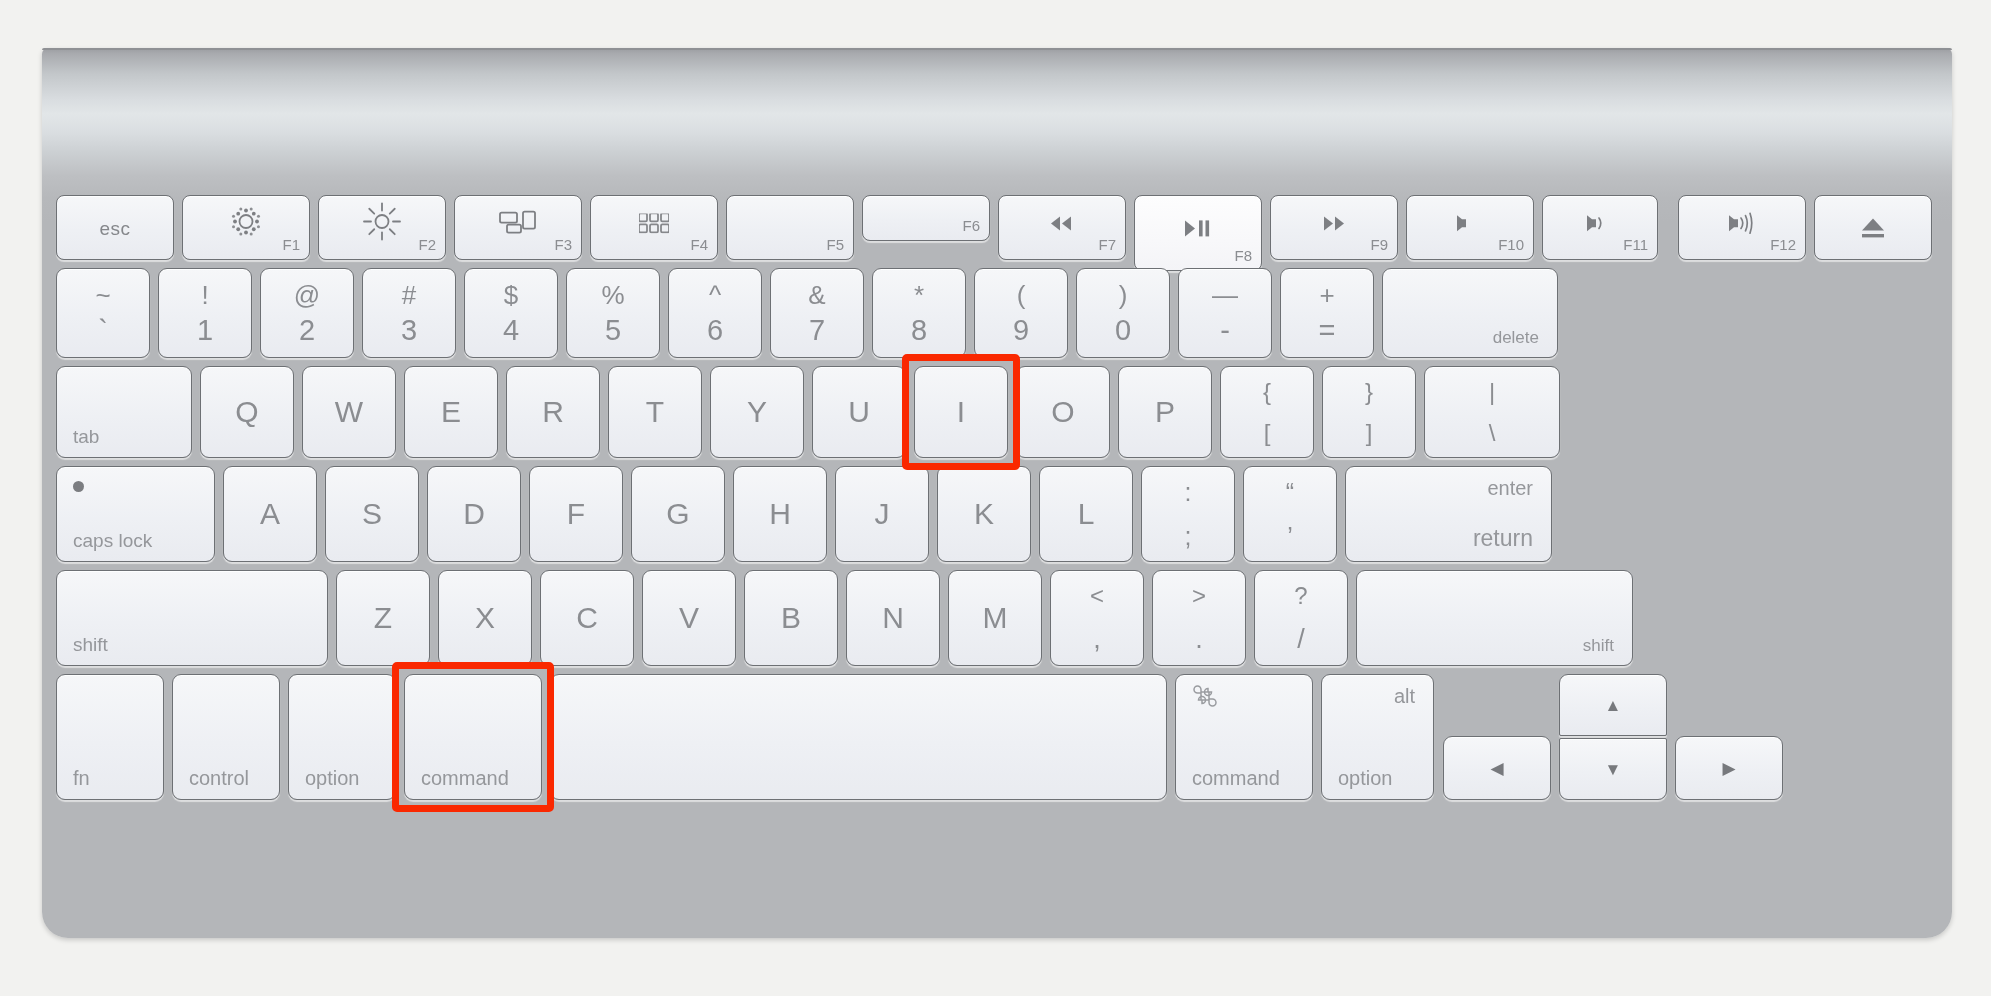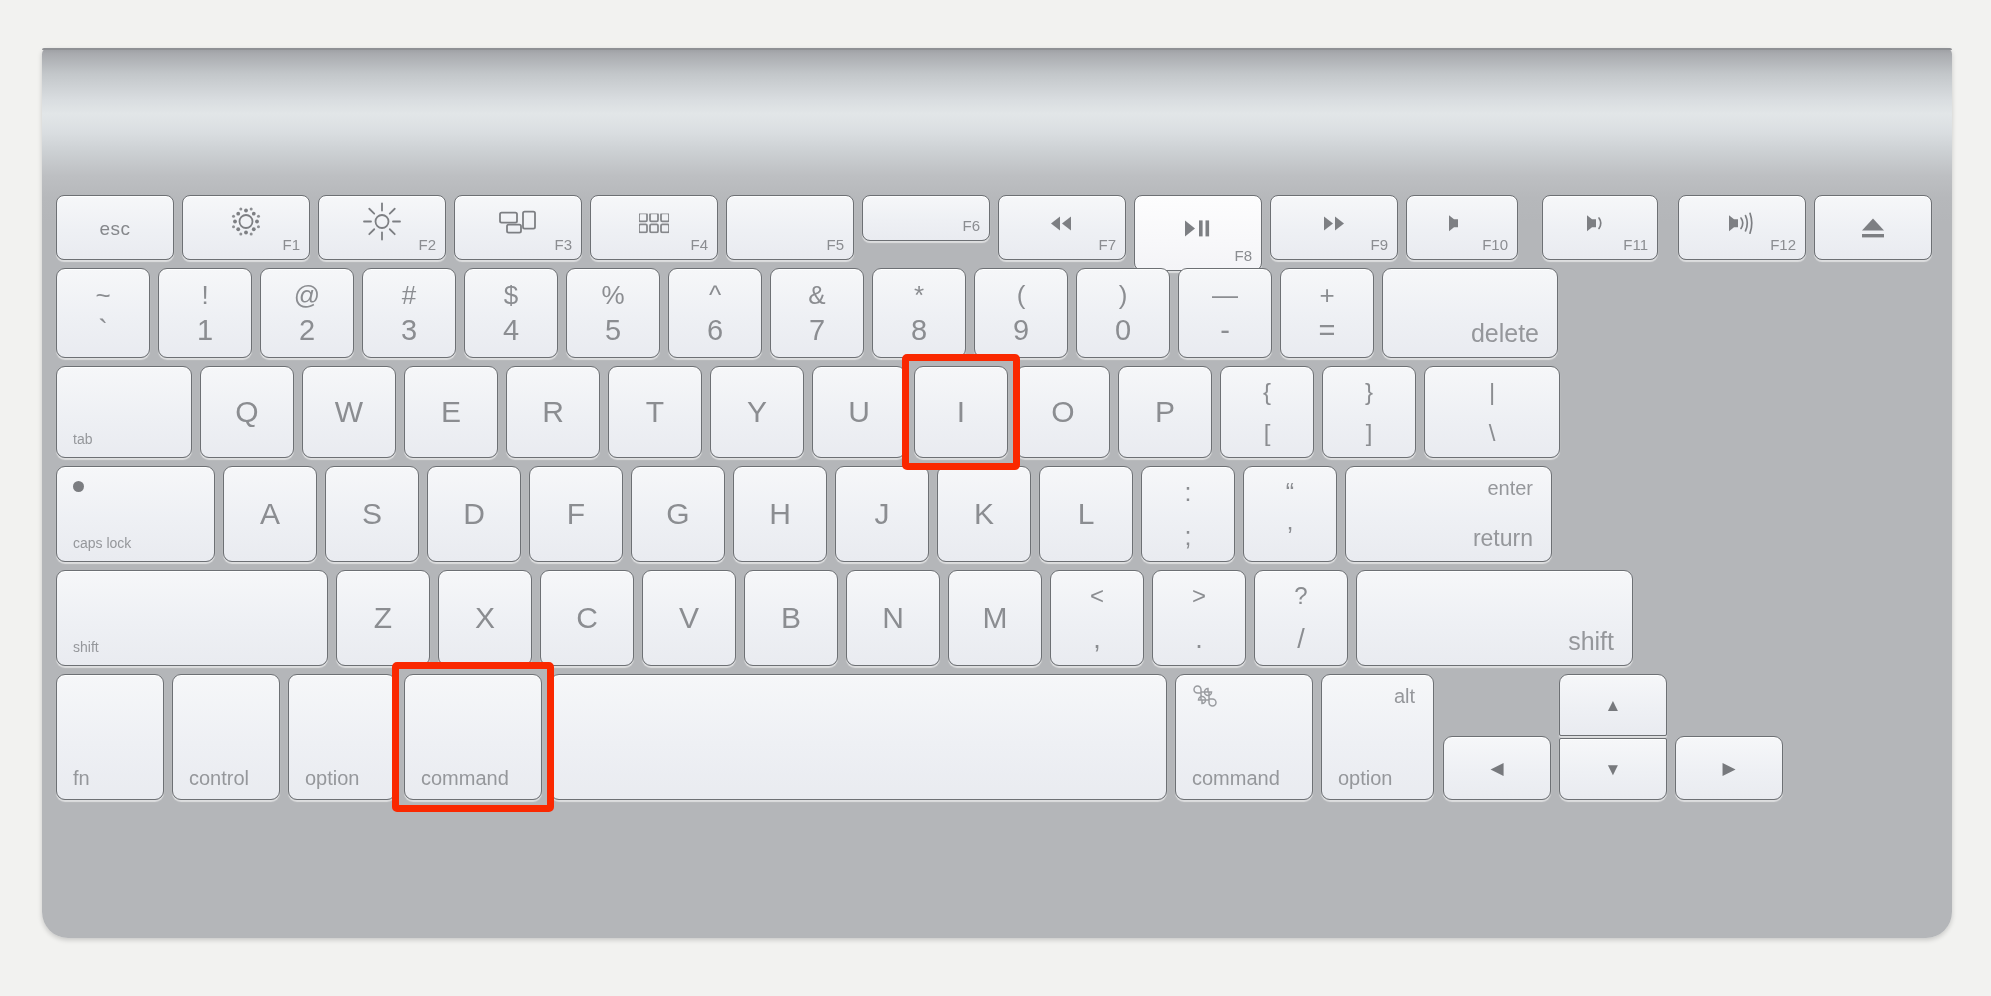--- a/index.html
+++ b/index.html
@@ -38,22 +38,22 @@
   .esc-lbl{left:0;right:0;top:50%;transform:translateY(-50%);text-align:center;font-size:19px;color:#85878b;letter-spacing:.5px;}
 
   
   .up{left:0;right:0;top:13px;text-align:center;font-size:26px;color:#8b8d91;}
   .lo{left:0;right:0;bottom:12px;text-align:center;font-size:29px;color:#8b8d91;}
 
   
   .big{left:0;right:0;top:50%;transform:translateY(-50%);text-align:center;font-size:30px;color:#8b8d91;}
 
   
-  .bl{left:16px;bottom:11px;font-size:14px;color:#95979b;}
-  .br{right:18px;bottom:11px;font-size:25px;color:#95979b;}
+  .bl{left:16px;bottom:11px;font-size:19px;color:#95979b;}
+  .br{right:18px;bottom:11px;font-size:17px;color:#95979b;}
   .tr{right:18px;top:11px;font-size:20px;color:#95979b;}
   .tl-glyph{left:16px;top:9px;font-size:25px;color:#9a9ca0;}
   .bl-small{left:16px;bottom:11px;font-size:20px;color:#95979b;}
 
   .caps-led{position:absolute;left:16px;top:14px;width:11px;height:11px;border-radius:50%;background:#7b7d81;}
 
   .arrowglyph{left:0;right:0;top:50%;transform:translateY(-50%);text-align:center;font-size:17px;color:#77797d;}
 
   .highlight{
     position:absolute;border:7px solid #fa2800;border-radius:5px;
@@ -160,21 +160,21 @@
       </div>
       <div class="key fn-key" style="left: 1228px; top: 147px; width: 128px; height: 65px;">
         <div class="lbl fglyph" style="top: 46%;">
           <svg width="24" height="18" viewBox="0 0 24 18" style="display:block;margin:0 auto;">
             <path d="M2 2 L2 16 L11 9 Z" fill="#7d7f83"></path>
             <path d="M13 2 L13 16 L22 9 Z" fill="#7d7f83"></path>
           </svg>
         </div>
         <div class="lbl fnum">F9</div>
       </div>
-      <div class="key fn-key" style="left: 1364px; top: 147px; width: 112px; height: 65px;">
+      <div class="key fn-key" style="left: 1364px; top: 147px; width: 128px; height: 65px;">
         <div class="lbl fglyph" style="top: 46%;">
           <svg width="30" height="22" viewBox="0 0 30 22" style="display:block;margin:0 auto;">
             <path d="M11 7 L11 15 L7 15 L2 19 L2 3 L7 7 Z" fill="#7d7f83"></path>
           </svg>
         </div>
         <div class="lbl fnum">F10</div>
       </div>
       <div class="key fn-key" style="left: 1500px; top: 147px; width: 116px; height: 65px;">
         <div class="lbl fglyph" style="top: 46%;">
           <svg width="30" height="22" viewBox="0 0 30 22" style="display:block;margin:0 auto;">

